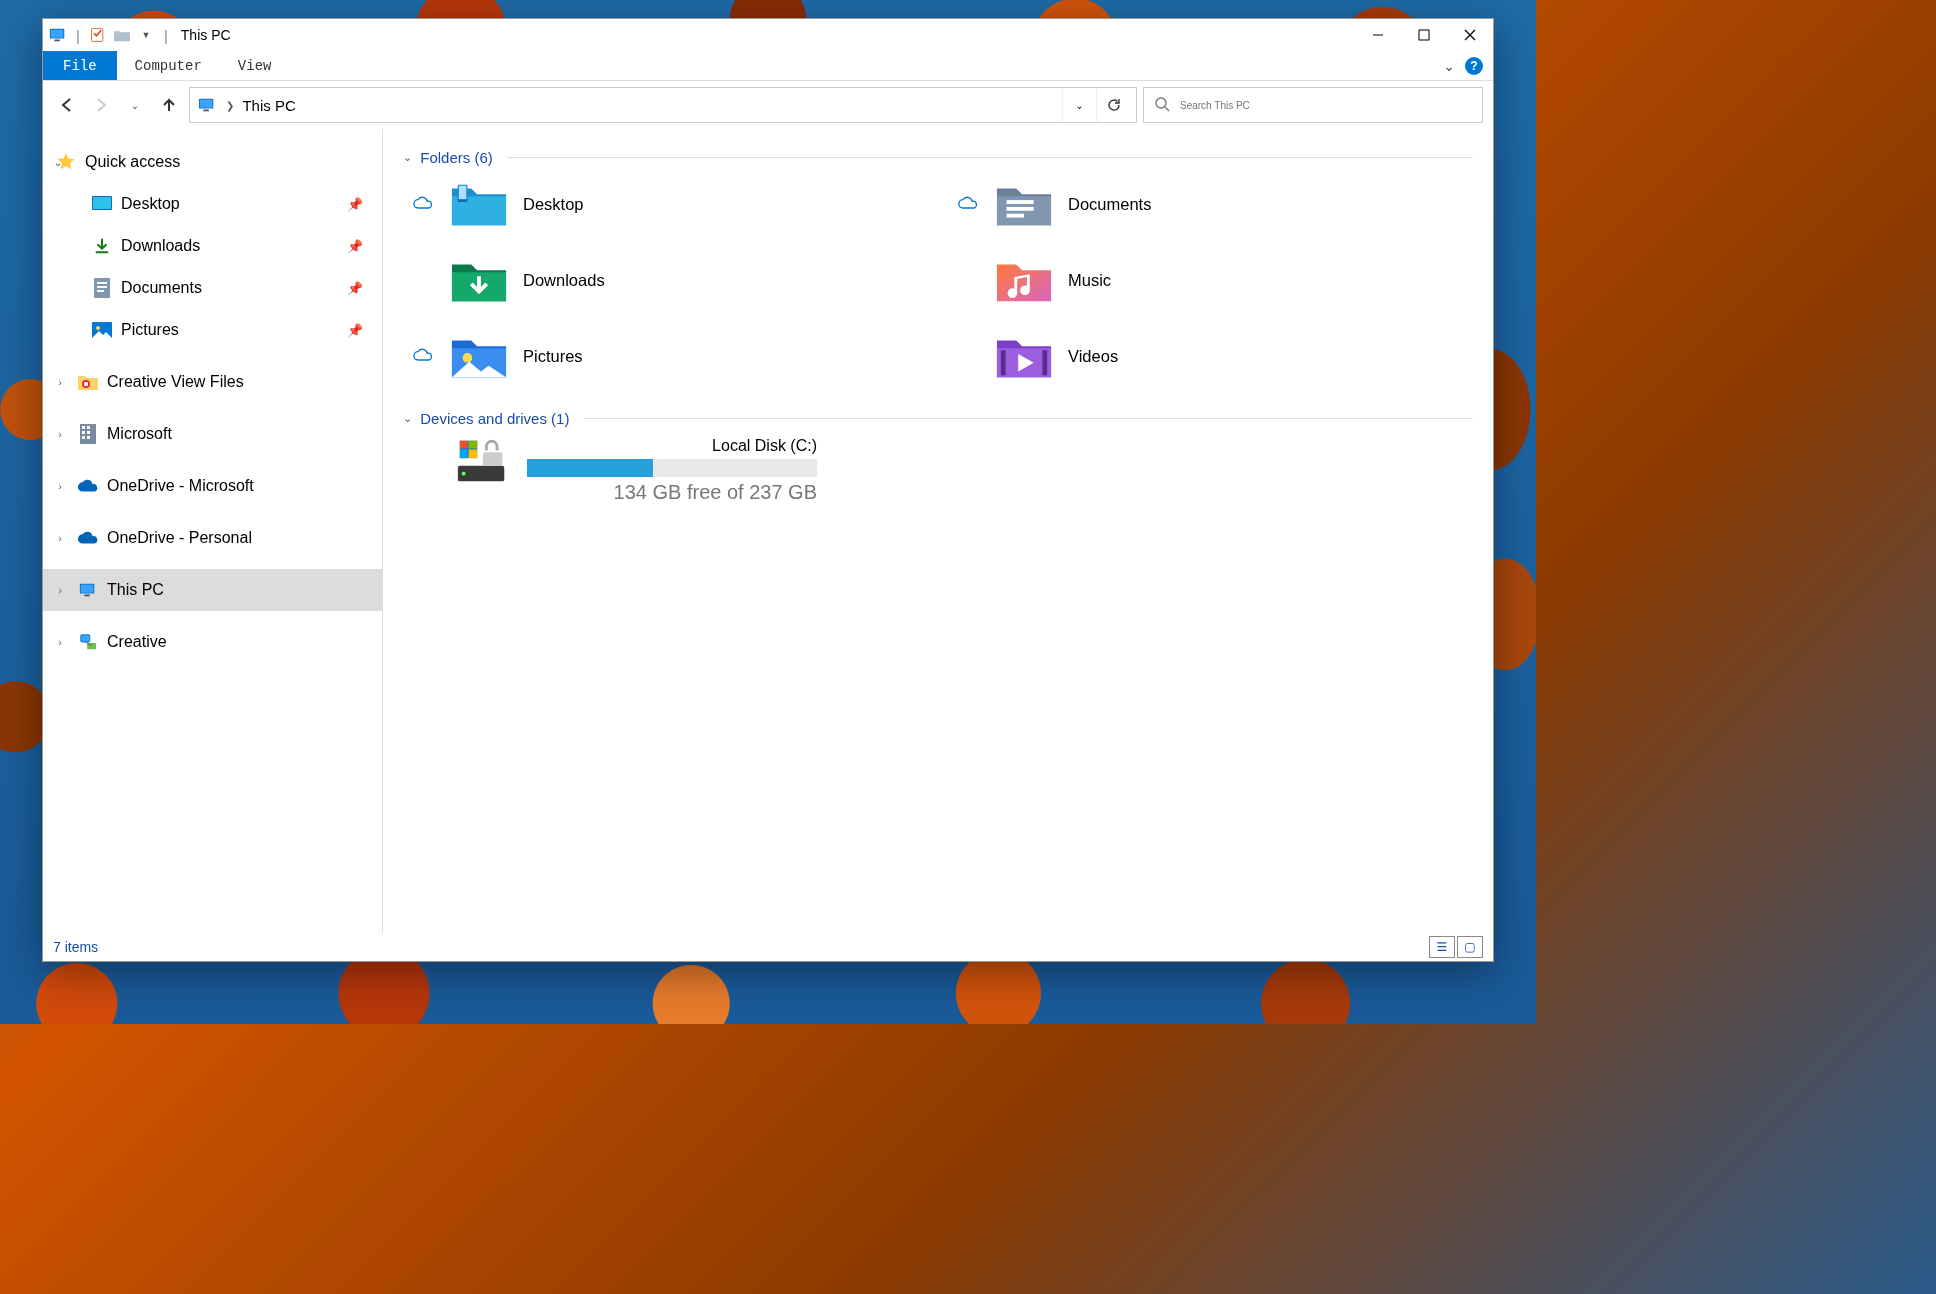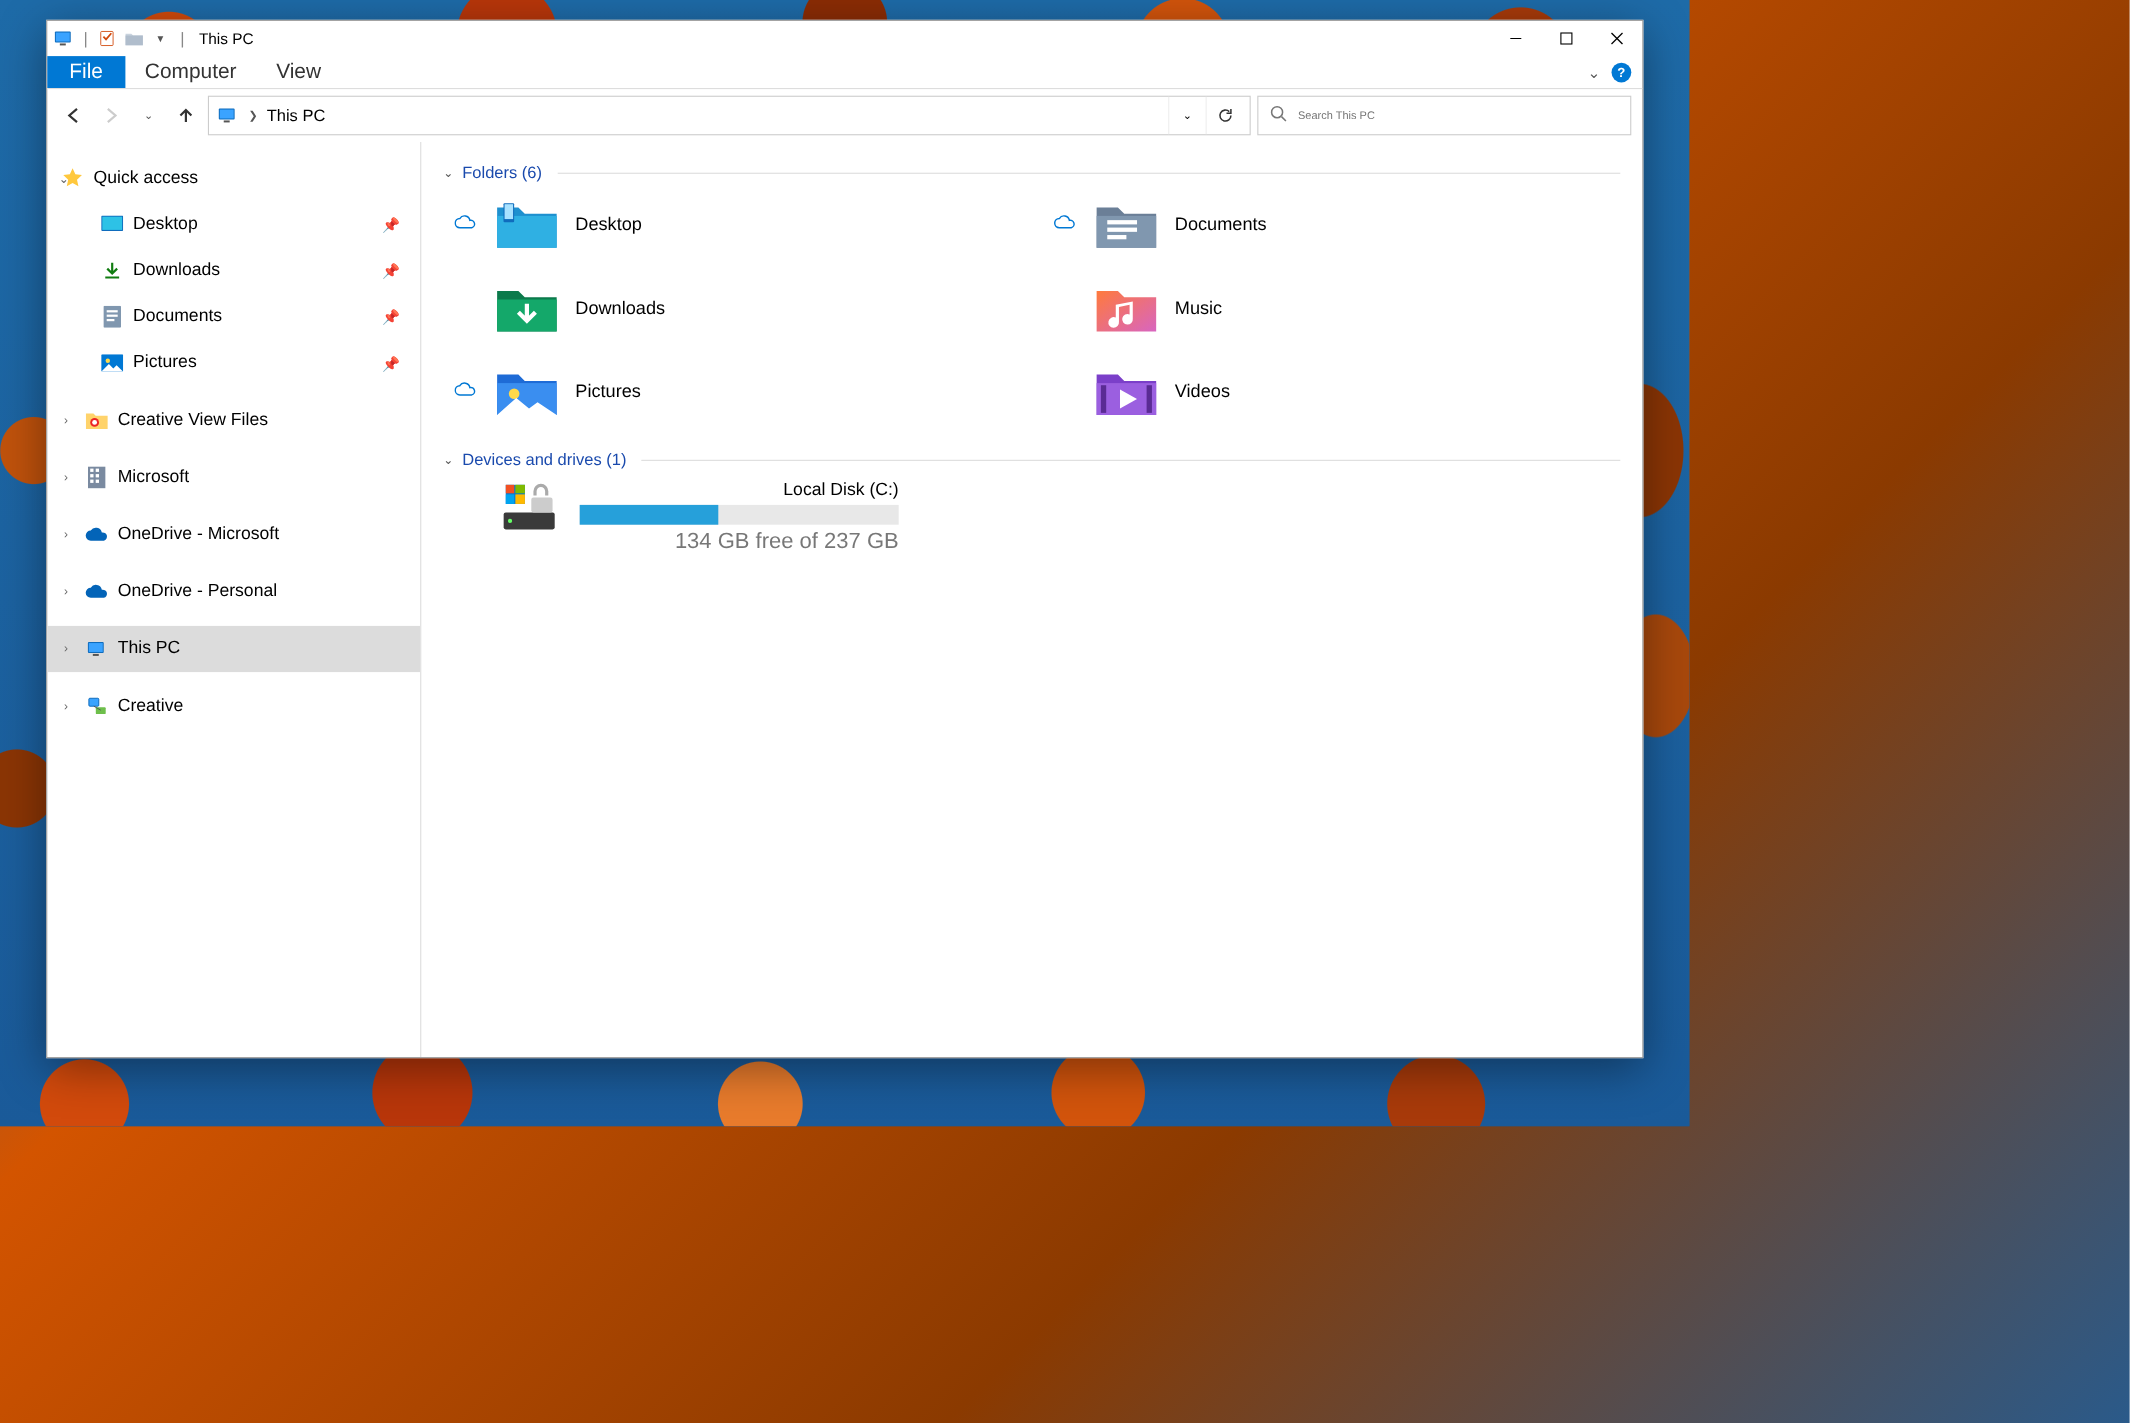--- a/index.html
+++ b/index.html
@@ -68,23 +68,24 @@
   .ribbon-tabs {
     height: 30px;
     display: flex;
     align-items: stretch;
     border-bottom: 1px solid #ddd;
     position: relative;
   }
   .ribbon-tab {
     padding: 0 18px;
     display:flex; align-items:center;
-    font-size: 19px;
+    font-size: 14px;
     color:#333;
     cursor: default;
+    font-family: Liberation Mono, monospace;
   }
   .ribbon-tab.file {
     background: #0078d4;
     color: white;
     padding: 0 20px;
   }
   .ribbon-right {
     margin-left:auto;
     display:flex; align-items:center;
     padding-right:10px; gap:10px;
@@ -569,13 +570,20 @@
           <span style="font-size:16px;">Local Disk (C:)</span>
           <div class="drive-bar">
               <div class="fill" style="width:43.5%"></div>
             </div>
           <span class="drive-sub">134 GB free of 237 GB</span>
         </div>
       </div>
     </div>
   </div>
 
+  <div class="statusbar">
+    <span>7 items</span>
+    <div class="status-right">
+      <div class="view-btn">☰</div>
+      <div class="view-btn">▢</div>
+    </div>
+  </div>
 </div>
 
 </body></html>

